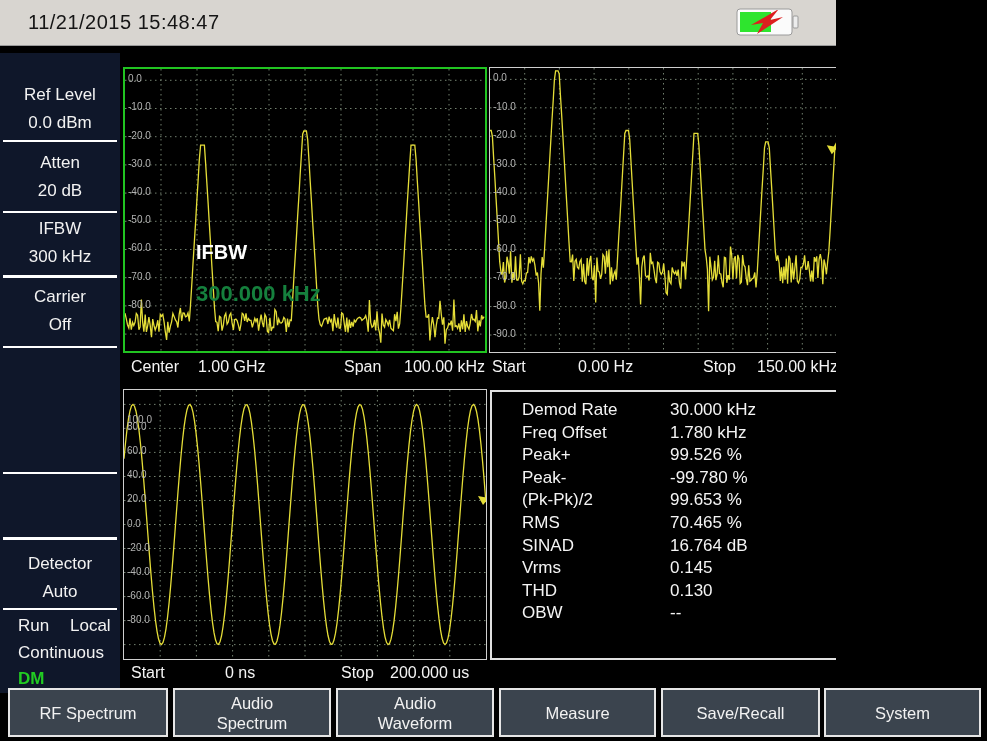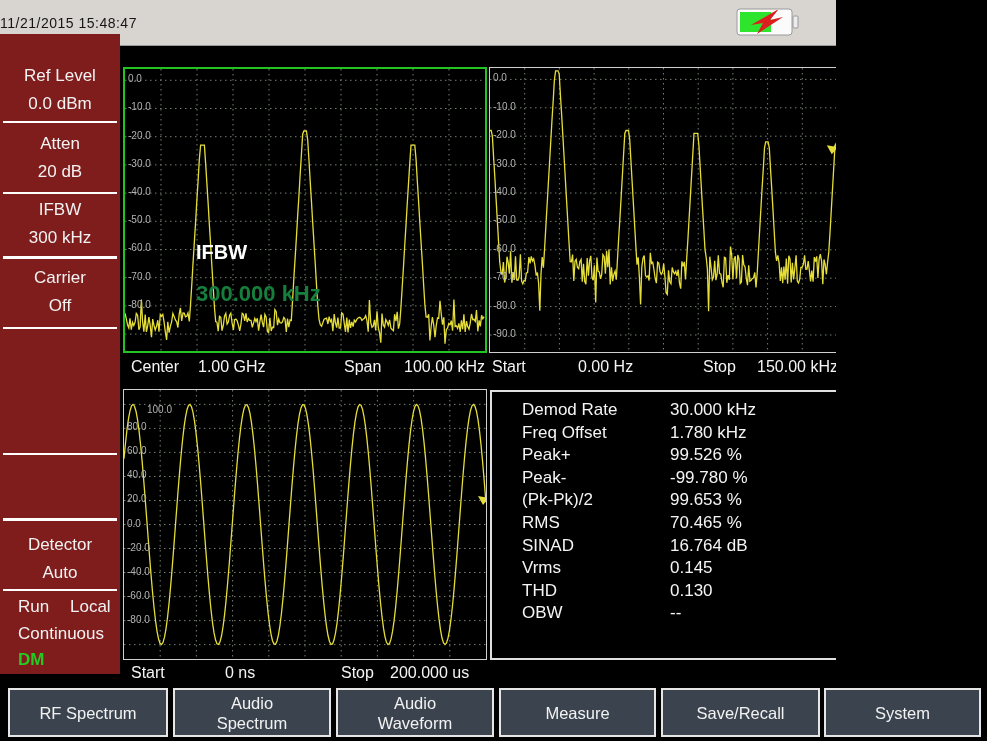--- a/index.html
+++ b/index.html
@@ -1,24 +1,24 @@
 <!DOCTYPE html>
 <html><head>
 <meta charset="utf-8">
 <style>
   html,body{margin:0;padding:0;background:#111;}
   #screen{position:relative;width:987px;height:741px;background:#000;overflow:hidden;
           font-family:"Liberation Sans",sans-serif;-webkit-font-smoothing:antialiased;}
   
   #topbar{position:absolute;left:0;top:0;width:836px;height:45px;background:#d8d5d0;
           border-bottom:1px solid #9a9a9a;display:flex;align-items:center;}
-  #datetime{font-size:14px;color:#151515;letter-spacing:.5px;}
+  #datetime{margin-left:28px;font-size:20px;color:#151515;letter-spacing:.5px;}
   #battery{position:absolute;left:736px;top:7px;}
   
-  #lsb{position:absolute;left:0;top:34px;width:120px;height:640px;background:#7f1d1d;color:#f2f2f2;}
+  #lsb{position:absolute;left:0;top:53px;width:120px;height:640px;background:#0f172a;color:#f2f2f2;}
   .lsb-t{position:absolute;width:120px;text-align:center;font-size:17px;line-height:22px;}
   .lsb-div{position:absolute;left:3px;width:114px;height:2px;background:#fff;}
   .lsb-div.thick{height:3px;}
   .lsb-left{text-align:left;padding-left:18px;box-sizing:border-box;}
   .green{color:#22cc22;font-weight:bold;}
   
   .plot{position:absolute;background:#000;box-sizing:border-box;}
   #plot1{left:123px;top:67px;width:364px;height:286px;border:2px solid #21c421;}
   #plot2{left:489px;top:67px;width:349px;height:286px;border:1px solid #cfcfcf;}
   #plot3{left:123px;top:389px;width:364px;height:271px;border:1px solid #cfcfcf;}
@@ -191,21 +191,21 @@
           <line x1="0" y1="206.6" x2="362" y2="206.6"></line>
           <line x1="0" y1="230.6" x2="362" y2="230.6"></line>
           <line x1="0" y1="254.6" x2="362" y2="254.6"></line>
         </g>
         <polyline fill="none" stroke="#e5de38" stroke-width="1.3" points="0.0,68.7 1.5,53.0 3.0,39.5 4.5,28.7 6.0,20.8 7.5,15.9 9.0,14.4 10.5,16.2 12.0,21.2 13.5,29.4 15.0,40.4 16.5,54.0 18.0,69.9 19.5,87.5 21.0,106.4 22.5,126.1 24.0,146.0 25.5,165.6 27.0,184.4 28.5,201.8 30.0,217.3 31.5,230.5 33.0,241.1 34.5,248.8 36.0,253.3 37.5,254.6 39.0,252.5 40.5,247.2 42.0,238.8 43.5,227.5 45.0,213.7 46.5,197.7 48.0,179.9 49.5,160.9 51.0,141.2 52.5,121.3 54.0,101.7 55.5,83.1 57.0,65.8 58.5,50.5 60.0,37.4 61.5,27.1 63.0,19.7 64.5,15.4 66.0,14.5 67.5,16.8 69.0,22.4 70.5,31.1 72.0,42.6 73.5,56.6 75.0,72.8 76.5,90.7 78.0,109.8 79.5,129.6 81.0,149.5 82.5,169.0 84.0,187.5 85.5,204.6 87.0,219.7 88.5,232.6 90.0,242.7 91.5,249.8 93.0,253.8 94.5,254.4 96.0,251.8 97.5,246.0 99.0,237.0 100.5,225.3 102.0,211.1 103.5,194.7 105.0,176.7 106.5,157.5 108.0,137.7 109.5,117.8 111.0,98.4 112.5,80.0 114.0,63.0 115.5,48.0 117.0,35.5 118.5,25.6 120.0,18.7 121.5,15.0 123.0,14.7 124.5,17.6 126.0,23.7 127.5,32.9 129.0,44.8 130.5,59.3 132.0,75.8 133.5,93.9 135.0,113.2 136.5,133.0 138.0,152.9 139.5,172.3 141.0,190.6 142.5,207.4 144.0,222.1 145.5,234.5 147.0,244.1 148.5,250.7 150.0,254.1 151.5,254.2 153.0,251.0 154.5,244.6 156.0,235.2 157.5,223.0 159.0,208.4 160.5,191.7 162.0,173.4 163.5,154.1 165.0,134.3 166.5,114.4 168.0,95.1 169.5,76.9 171.0,60.3 172.5,45.7 174.0,33.5 175.5,24.2 177.0,17.9 178.5,14.7 180.0,14.9 181.5,18.4 183.0,25.1 184.5,34.8 186.0,47.2 187.5,62.0 189.0,78.8 190.5,97.2 192.0,116.6 193.5,136.5 195.0,156.3 196.5,175.5 198.0,193.6 199.5,210.1 201.0,224.5 202.5,236.4 204.0,245.5 205.5,251.5 207.0,254.4 208.5,253.9 210.0,250.1 211.5,243.2 213.0,233.3 214.5,220.6 216.0,205.6 217.5,188.6 219.0,170.1 220.5,150.7 222.0,130.8 223.5,111.0 225.0,91.9 226.5,73.9 228.0,57.6 229.5,43.4 231.0,31.7 232.5,22.9 234.0,17.1 235.5,14.5 237.0,15.3 238.5,19.3 240.0,26.5 241.5,36.7 243.0,49.6 244.5,64.8 246.0,81.9 247.5,100.5 249.0,120.0 250.5,139.9 252.0,159.7 253.5,178.8 255.0,196.6 256.5,212.7 258.0,226.7 259.5,238.2 261.0,246.8 262.5,252.3 264.0,254.5 265.5,253.5 267.0,249.2 268.5,241.7 270.0,231.3 271.5,218.2 273.0,202.8 274.5,185.5 276.0,166.8 277.5,147.3 279.0,127.3 280.5,107.6 282.0,88.6 283.5,70.9 285.0,54.9 286.5,41.2 288.0,30.0 289.5,21.6 291.0,16.4 292.5,14.4 294.0,15.8 295.5,20.4 297.0,28.1 298.5,38.8 300.0,52.1 301.5,67.6 303.0,85.1 304.5,103.8 306.0,123.5 307.5,143.4 309.0,163.1 310.5,182.0 312.0,199.5 313.5,215.3 315.0,228.9 316.5,239.9 318.0,248.0 319.5,252.9 321.0,254.6 322.5,253.0 324.0,248.1 325.5,240.1 327.0,229.2 328.5,215.7 330.0,199.9 331.5,182.4 333.0,163.5 334.5,143.8 336.0,123.9 337.5,104.3 339.0,85.5 340.5,68.0 342.0,52.4 343.5,39.0 345.0,28.3 346.5,20.5 348.0,15.8 349.5,14.4 351.0,16.3 352.5,21.5 354.0,29.7 355.5,40.9 357.0,54.6 358.5,70.6 360.0,88.2 361.5,107.2"></polyline>
         <g>
           <line x1="366" y1="100.08482142857143" x2="360" y2="111.08482142857143" stroke="#e5de38" stroke-width="2"></line>
           <polygon fill="#e5de38" points="359,115.08482142857143 354,106.08482142857143 365,108.08482142857143"></polygon>
         </g>
       </svg>
-      <span class="ytick" style="top: 14px; margin-left: 20px;">100.0</span>
+      <span class="ytick" style="top: 24px;">100.0</span>
       <span class="ytick" style="top: 31.4286px;">80.0</span>
       <span class="ytick" style="top: 55.4464px;">60.0</span>
       <span class="ytick" style="top: 79.4643px;">40.0</span>
       <span class="ytick" style="top: 103.482px;">20.0</span>
       <span class="ytick" style="top: 127.5px;">0.0</span>
       <span class="ytick" style="top: 151.518px;">-20.0</span>
       <span class="ytick" style="top: 175.536px;">-40.0</span>
       <span class="ytick" style="top: 199.554px;">-60.0</span>
       <span class="ytick" style="top: 223.571px;">-80.0</span>
     </div>

